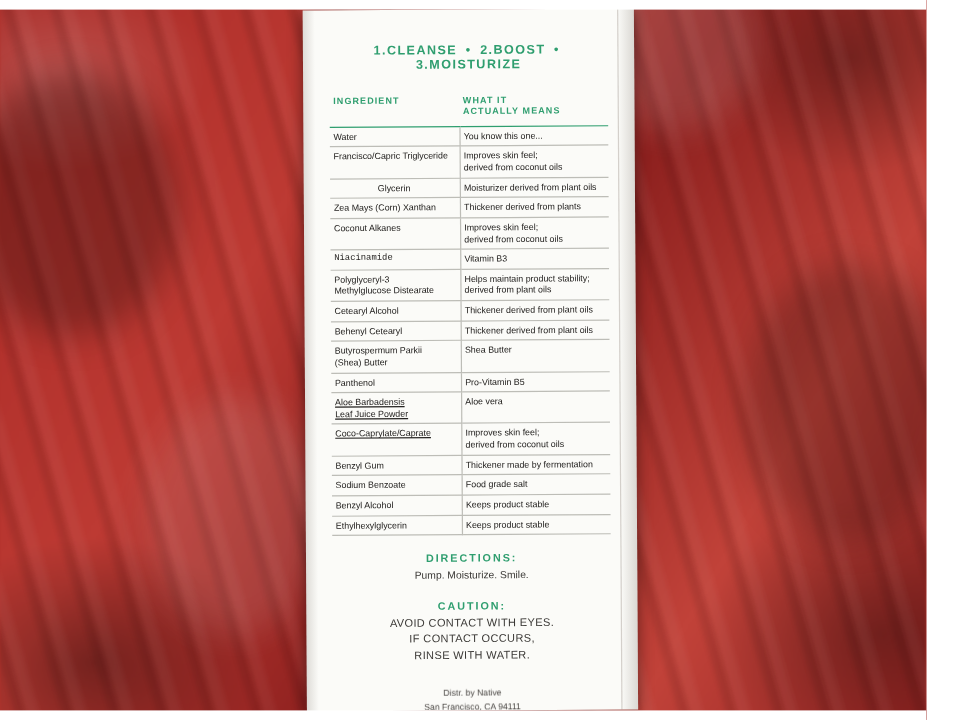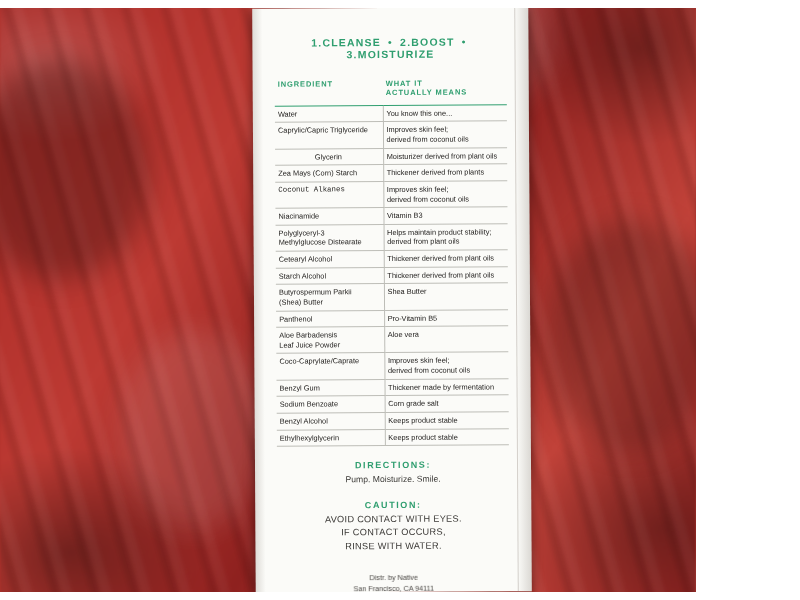--- a/index.html
+++ b/index.html
@@ -8,21 +8,21 @@
     background: #ffffff;
   }
   body {
     width: 800px;
     height: 600px;
     overflow: hidden;
     font-family: "Liberation Sans", sans-serif;
   }
   .scene {
     position: relative;
-    width: 696px;
+    width: 772px;
     height: 600px;
     background: #b2312c;
     overflow: hidden;
   }
   
   .bg-texture {
     position: absolute;
     inset: 0;
     background:
       radial-gradient(ellipse 180px 120px at 6% 10%, rgba(255,255,255,0.16), rgba(255,255,255,0) 70%),
@@ -222,74 +222,74 @@
               <span>ACTUALLY MEANS</span>
             </th>
           </tr>
         </thead>
         <tbody>
             <tr>
               <td style="border-right: 0.6px solid rgb(189, 189, 183); margin-left: 14px;">Water</td>
               <td>You know this one...</td>
             </tr>
             <tr>
-              <td style="border-right: 0.6px solid rgb(189, 189, 183);">Caprylic/Capric Triglyceride</td>
+              <td style="border-right: 0.6px solid rgb(189, 189, 183);">Francisco/Capric Triglyceride</td>
               <td>Improves skin feel;<br>derived from coconut oils</td>
             </tr>
             <tr>
               <td style="border-right: 0.6px solid rgb(189, 189, 183); text-align: center;">Glycerin</td>
               <td>Moisturizer derived from plant oils</td>
             </tr>
             <tr>
-              <td style="border-right: 0.6px solid rgb(189, 189, 183);">Zea Mays (Corn) Starch</td>
+              <td style="border-right: 0.6px solid rgb(189, 189, 183);">Zea Mays (Corn) Xanthan</td>
               <td>Thickener derived from plants</td>
             </tr>
             <tr>
-              <td style="border-right: 0.6px solid rgb(189, 189, 183); font-family: Liberation Mono, monospace;">Coconut Alkanes</td>
+              <td style="border-right: 0.6px solid rgb(189, 189, 183);">Coconut Alkanes</td>
               <td>Improves skin feel;<br>derived from coconut oils</td>
             </tr>
             <tr>
-              <td style="border-right: 0.6px solid rgb(189, 189, 183);">Niacinamide</td>
+              <td style="border-right: 0.6px solid rgb(189, 189, 183); font-family: Liberation Mono, monospace;">Niacinamide</td>
               <td>Vitamin B3</td>
             </tr>
             <tr>
               <td style="border-right: 0.6px solid rgb(189, 189, 183);">Polyglyceryl-3<br>Methylglucose Distearate</td>
               <td>Helps maintain product stability;<br>derived from plant oils</td>
             </tr>
             <tr>
               <td style="border-right: 0.6px solid rgb(189, 189, 183);">Cetearyl Alcohol</td>
               <td>Thickener derived from plant oils</td>
             </tr>
             <tr>
-              <td style="border-right: 0.6px solid rgb(189, 189, 183);">Starch Alcohol</td>
+              <td style="border-right: 0.6px solid rgb(189, 189, 183);">Behenyl Cetearyl</td>
               <td>Thickener derived from plant oils</td>
             </tr>
             <tr>
               <td style="border-right: 0.6px solid rgb(189, 189, 183);">Butyrospermum Parkii<br>(Shea) Butter</td>
               <td>Shea Butter</td>
             </tr>
             <tr>
               <td style="border-right: 0.6px solid rgb(189, 189, 183); margin-top: 16px;">Panthenol</td>
               <td>Pro-Vitamin B5</td>
             </tr>
             <tr>
-              <td style="border-right: 0.6px solid rgb(189, 189, 183);">Aloe Barbadensis<br>Leaf Juice Powder</td>
+              <td style="border-right: 0.6px solid rgb(189, 189, 183); text-decoration: underline;">Aloe Barbadensis<br>Leaf Juice Powder</td>
               <td>Aloe vera</td>
             </tr>
             <tr>
-              <td style="border-right: 0.6px solid rgb(189, 189, 183);">Coco-Caprylate/Caprate</td>
+              <td style="border-right: 0.6px solid rgb(189, 189, 183); text-decoration: underline;">Coco-Caprylate/Caprate</td>
               <td>Improves skin feel;<br>derived from coconut oils</td>
             </tr>
             <tr>
               <td style="border-right: 0.6px solid rgb(189, 189, 183);">Benzyl Gum</td>
               <td>Thickener made by fermentation</td>
             </tr>
             <tr>
               <td style="border-right: 0.6px solid rgb(189, 189, 183);">Sodium Benzoate</td>
-              <td>Corn grade salt</td>
+              <td>Food grade salt</td>
             </tr>
             <tr>
               <td style="border-right: 0.6px solid rgb(189, 189, 183);">Benzyl Alcohol</td>
               <td>Keeps product stable</td>
             </tr>
             <tr>
               <td style="border-right: 0.6px solid rgb(189, 189, 183);">Ethylhexylglycerin</td>
               <td>Keeps product stable</td>
             </tr>
           </tbody>

